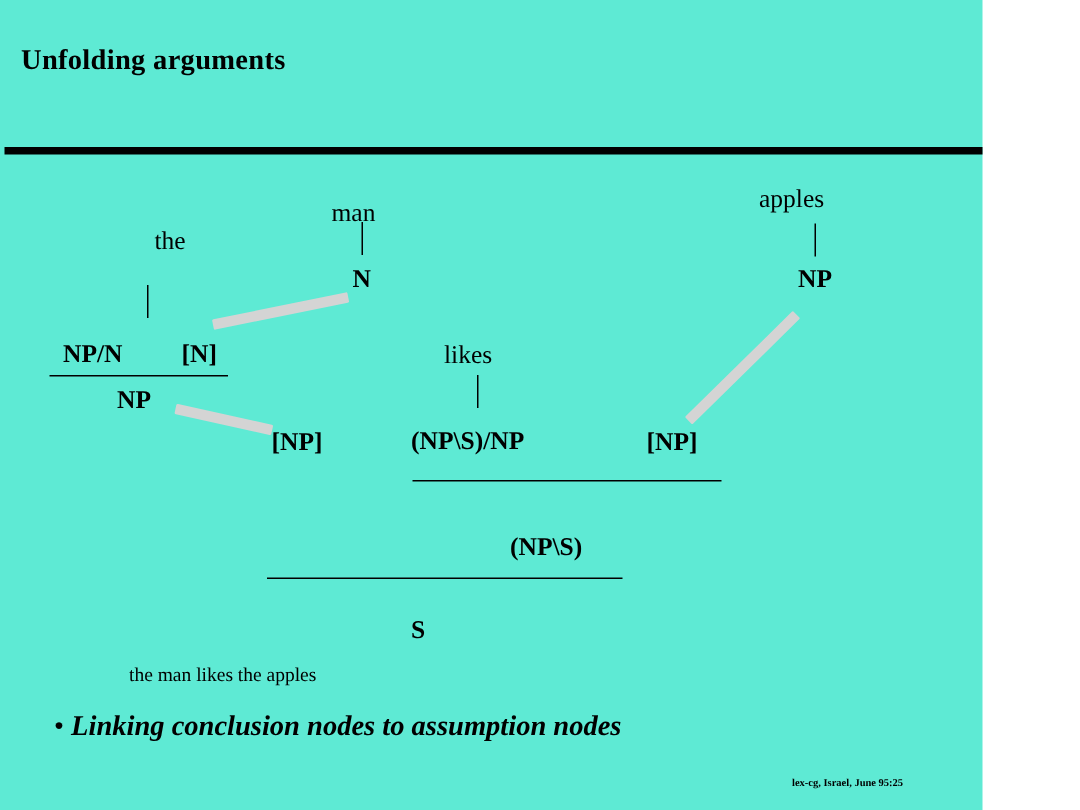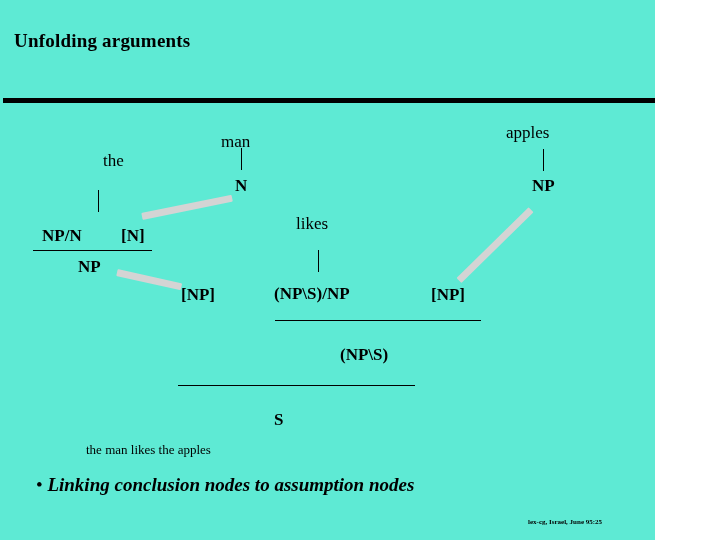--- a/index.html
+++ b/index.html
@@ -116,21 +116,21 @@
 <div id="slide">
 
   <div id="slide-title">Unfolding arguments</div>
 
   <div id="title-rule"></div>
 
   <div class="node plain" style="left:83px; top:152px;margin-left:20px;">the</div>
 
   <div class="node plain" style="left:221px; top:133px;">man</div>
 
-  <div class="node plain" style="left:296px; top:215px;">likes</div>
+  <div class="node plain" style="left:296px; top:228px;">likes</div>
 
   <div class="node plain" style="left:506px; top:124px;">apples</div>
 
   <div class="vlink" style="left:98px;  top:190px; height:22px;"></div>
   <div class="vlink" style="left:241px; top:148px; height:22px;"></div>
   <div class="vlink" style="left:318px; top:250px; height:22px;"></div>
   <div class="vlink" style="left:543px; top:149px; height:22px;"></div>
 
   <div class="node" style="left:42px; top:227px;">NP/N</div>
 
@@ -147,21 +147,21 @@
   <div class="node" style="left:431px; top:286px;">[NP]</div>
 
   <div class="frac" style="left:33px;  top:250px; width:119px;"></div>
 
   <div class="frac" style="left:275px; top:320px; width:206px;"></div>
 
   <div class="frac" style="left:178px; top:385px; width:237px;"></div>
 
   <div class="node" style="left:78px; top:258px;">NP</div>
 
-  <div class="node" style="left:340px; top:346px;">(NP\S)</div>
+  <div class="node" style="left:340px; top:356px;">(NP\S)</div>
 
   <div class="node" style="left:274px; top:411px;">S</div>
 
   <div class="arc" style="left:142px; top:213px; width:92px; transform: rotate(-11.5deg);"></div>
 
   <div class="arc" style="left:117px; top:269px; width:66px; transform: rotate(12.5deg);"></div>
 
   <div class="arc" style="left:459px; top:277px; width:101px; transform: rotate(-44.5deg);"></div>
 
   <div id="sentence">the man likes the apples</div>

